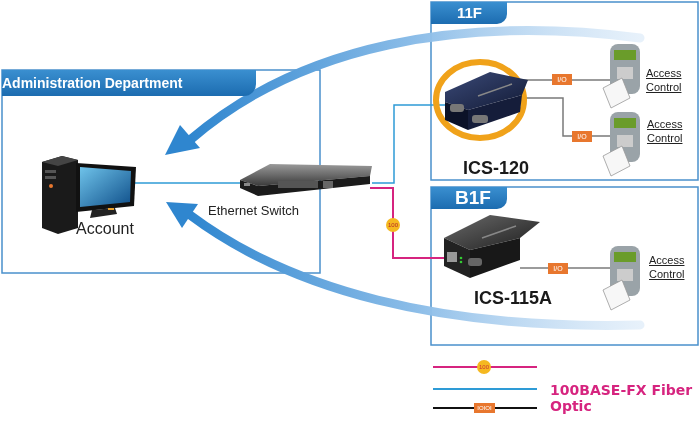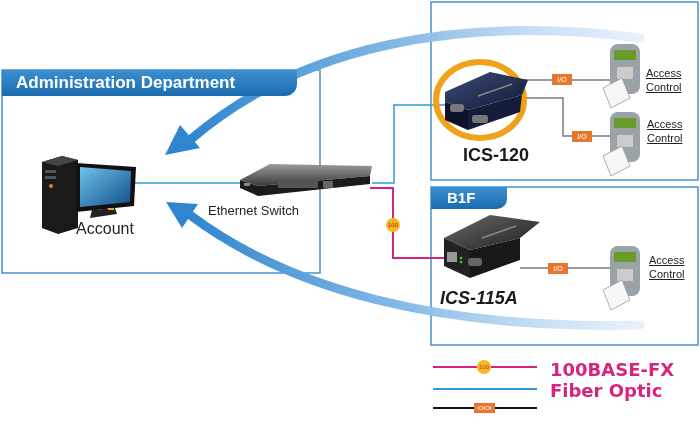--- a/index.html
+++ b/index.html
@@ -1,25 +1,25 @@
 <!DOCTYPE html>
 <html><head>
 <meta charset="utf-8">
 <style>
   html,body{margin:0;padding:0;background:#fff;}
   #stage{position:relative;width:700px;height:430px;overflow:hidden;background:#fff;font-family:"Liberation Sans",sans-serif;}
   svg{position:absolute;left:0;top:0;}
   .lbl{position:absolute;font-family:"Liberation Sans",sans-serif;color:#222;}
   .tab{position:absolute;color:#fff;font-weight:bold;font-family:"Liberation Sans",sans-serif;background:linear-gradient(#3a8fd0,#1c6cb0);border-radius:10px 10px 0 0;}
-  .tab.admin{left:2px;top:70px;width:295px;height:26px;line-height:26px;font-size:17px;padding-left:14px;box-sizing:border-box;border-radius:0 0 12px 0;}
+  .tab.admin{left:2px;top:70px;width:254px;height:26px;line-height:26px;font-size:14px;box-sizing:border-box;border-radius:0 0 12px 0;}
   .tab.f11{left:431px;top:2px;width:76px;height:22px;line-height:22px;font-size:15px;padding-left:26px;box-sizing:border-box;border-radius:0 0 10px 0;}
-  .tab.b1f{left:431px;top:187px;width:76px;height:22px;line-height:22px;font-size:15px;padding-left:16px;box-sizing:border-box;border-radius:0 0 10px 0;}
+  .tab.b1f{left:431px;top:187px;width:76px;height:22px;line-height:22px;font-size:19px;padding-left:24px;box-sizing:border-box;border-radius:0 0 10px 0;}
   .dev-name{font-weight:bold;font-size:18px;color:#1a1a1a;}
   .ac{font-size:11px;line-height:14px;color:#222;text-decoration:underline;}
-  .legend-text{position:absolute;font-size:18px;font-weight:bold;font-family:"DejaVu Sans",sans-serif;}
+  .legend-text{position:absolute;font-size:14px;font-weight:bold;font-family:"DejaVu Sans",sans-serif;margin-top:23px;}
 </style>
 </head>
 <body>
 
 <div id="stage">
 
 <svg width="700" height="430" viewBox="0 0 700 430">
   <defs>
     <linearGradient id="arcTop" x1="1" y1="0" x2="0" y2="0">
       <stop offset="0" stop-color="#cfe3f6" stop-opacity="0.5"></stop>
@@ -133,28 +133,29 @@
   </g>
 
   <line x1="433" y1="367" x2="537" y2="367" stroke="#d6247f" stroke-width="2"></line>
   <circle cx="484" cy="367" r="7" fill="#f5b820"></circle>
   <line x1="433" y1="389" x2="537" y2="389" stroke="#2e9bd6" stroke-width="2"></line>
   <line x1="433" y1="408" x2="537" y2="408" stroke="#111" stroke-width="2"></line>
   <rect x="474" y="403" width="21" height="10" fill="#e8772e"></rect>
 </svg>
 
 <div class="tab admin">Administration Department</div>
+<div class="tab f11">11F</div>
 <div class="tab b1f">B1F</div>
 
 <div class="lbl" style="left:30px;top:221px;width:150px;text-align:center;font-size:16px;line-height:16px;">
   <div>Account</div>
 </div>
 <div class="lbl" style="left:208px;top:203px;font-size:13px;">Ethernet Switch</div>
-<div class="lbl dev-name" style="left:463px;top:145px;">ICS-120</div>
-<div class="lbl dev-name" style="left:440px;top:288px;font-style:italic;">ICS-115A</div>
+<div class="lbl dev-name" style="left:463px;top:158px;">ICS-120</div>
+<div class="lbl dev-name" style="left:474px;top:288px;">ICS-115A</div>
 
 <div class="lbl ac" style="left:646px;top:66px;">
   <div>Access</div>
   <div>Control</div>
 </div>
 <div class="lbl ac" style="left:647px;top:117px;">
   <div>Access</div>
   <div>Control</div>
 </div>
 <div class="lbl ac" style="left:649px;top:253px;">

